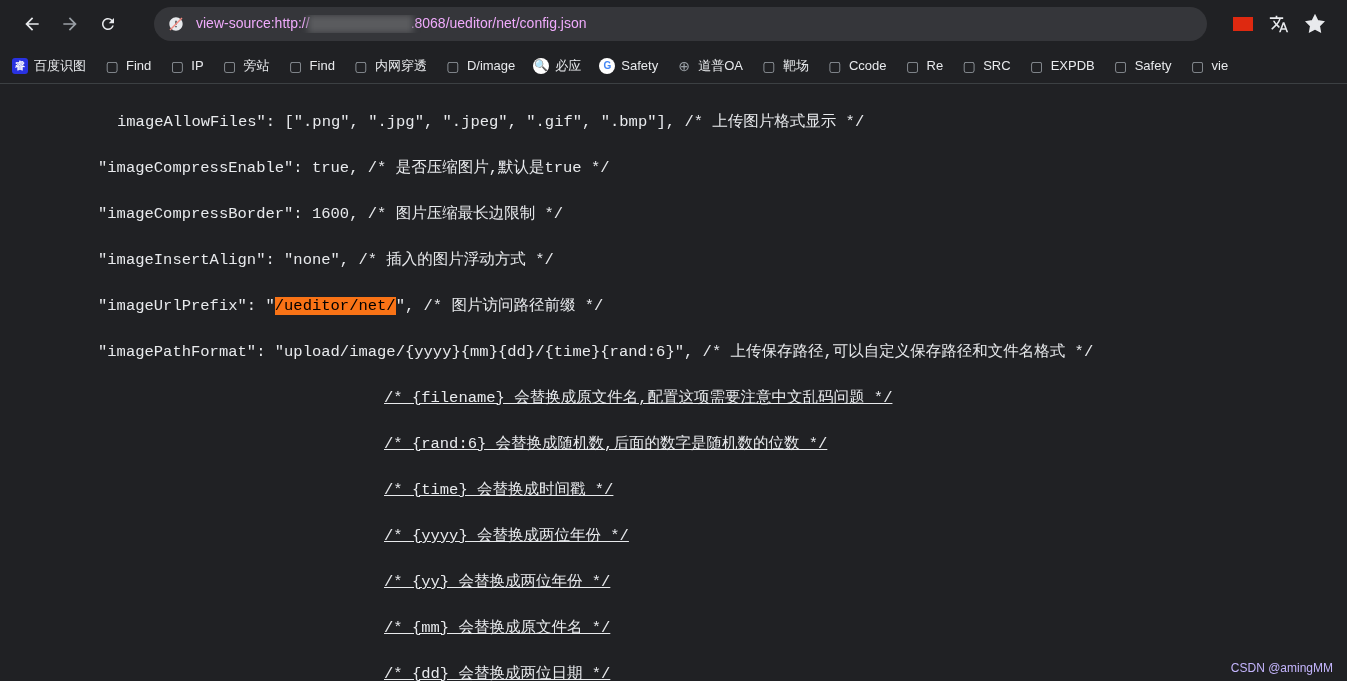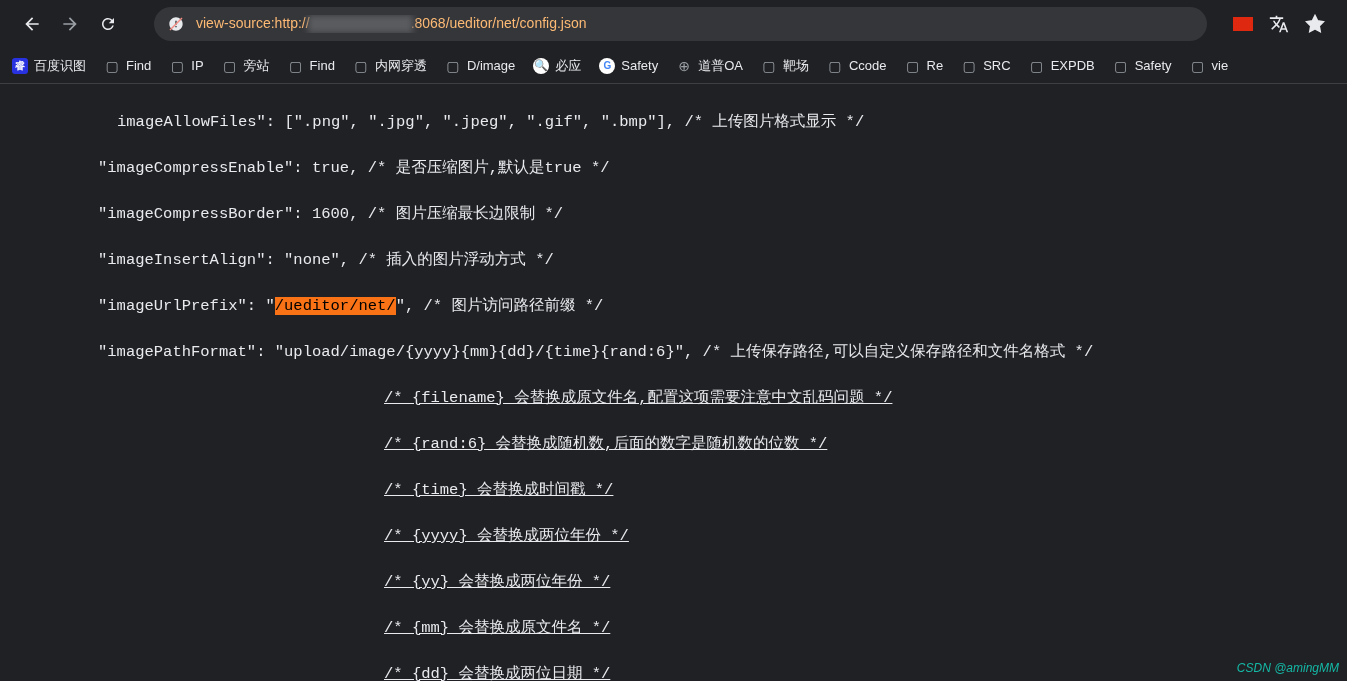--- a/index.html
+++ b/index.html
@@ -59,21 +59,21 @@
       margin-right: 12px;
       display: flex;
       align-items: center;
     }
     .url-text {
       color: #e8eaed;
       white-space: nowrap;
       overflow: hidden;
     }
     .url-dim {
-      color: #fdba74;
+      color: #f0abfc;
     }
     .blur-box {
       display: inline-block;
       width: 105px;
       height: 18px;
       background: #5a5b5e;
       filter: blur(3px);
       vertical-align: middle;
       margin: 0 -2px;
     }
@@ -168,25 +168,24 @@
       color: #e8eaed;
       white-space: pre;
     }
     .hl-green {
       background: #f97316;
       color: #000;
     }
     .watermark {
       position: fixed;
       bottom: 6px;
-      right: 8px;
+      right: 14px;
       font-size: 12px;
-      color: #14b8a6;
+      color: #c4b5fd;
       font-family: Arial, sans-serif;
-      font-style: italic;
     }
     svg {
       fill: currentColor;
     }
     .indent-m { padding-left: 286px; text-decoration: underline; }
   </style>
 </head>
 <body>
 
 <div class="toolbar">

